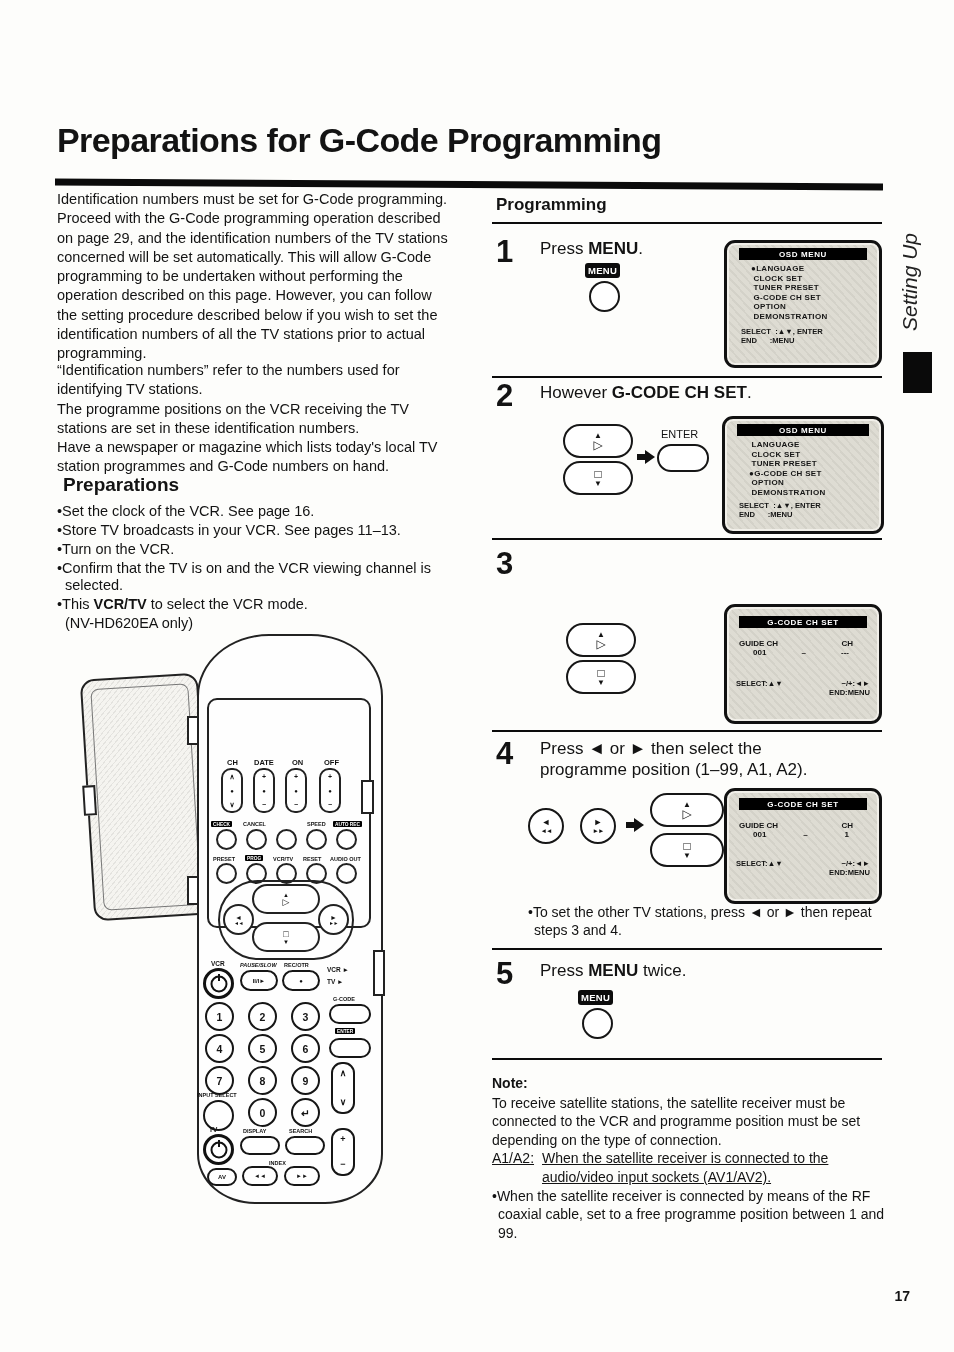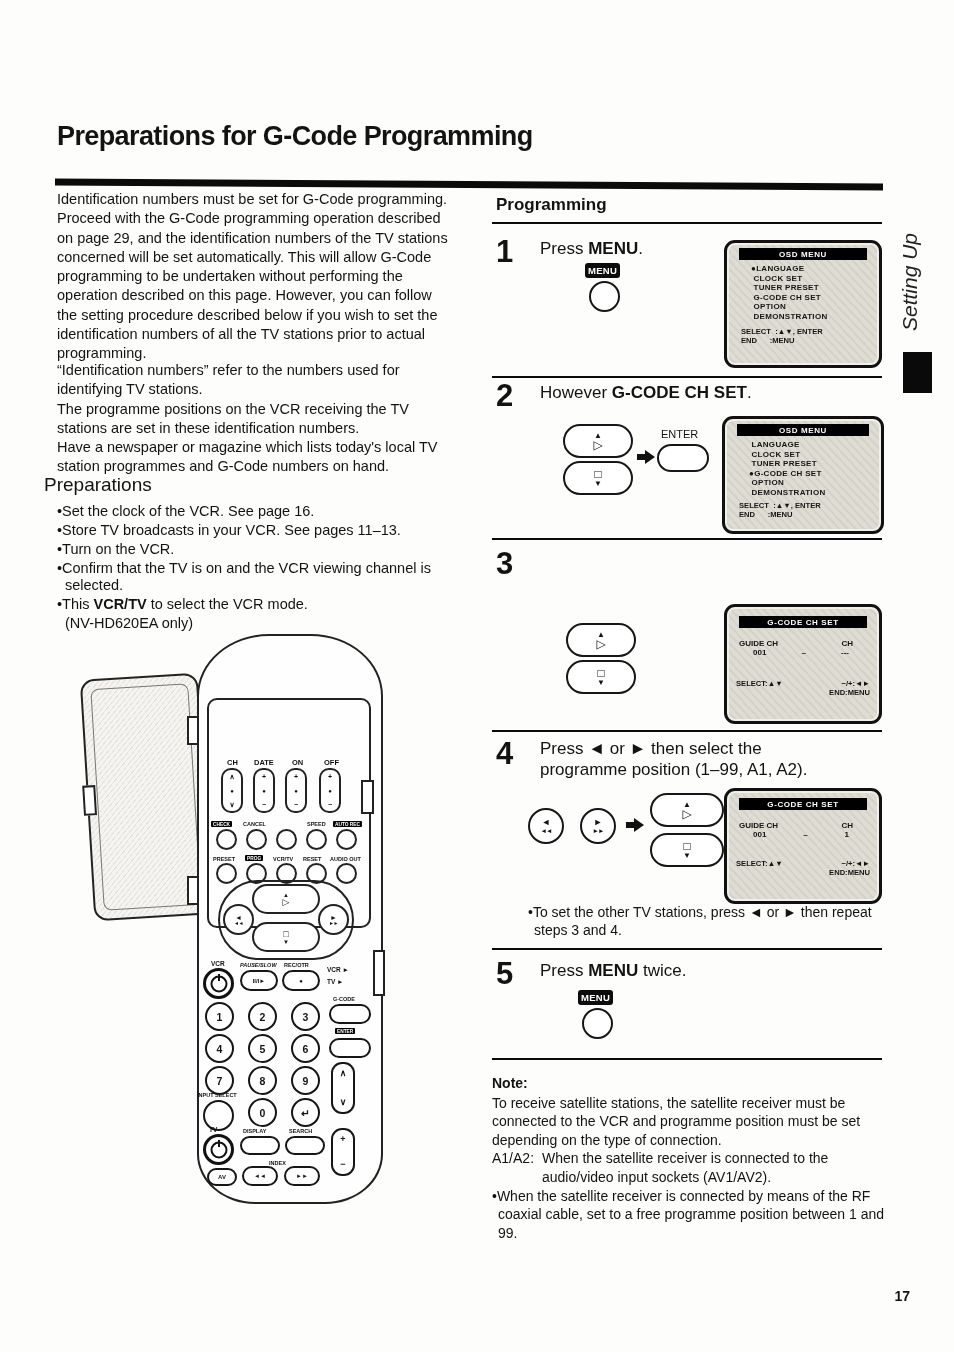--- a/index.html
+++ b/index.html
@@ -3,44 +3,44 @@
 <meta charset="utf-8">
 <style>
   html,body { margin:0; padding:0; background:#e9e9e7; }
   .page {
     position:relative; width:954px; height:1352px; margin:0 auto;
     background:#fdfdfb; color:#131313;
     font-family:"Liberation Sans", sans-serif;
     overflow:hidden;
   }
   
-  .main-title { position:absolute; left:57px; top:121px; font-size:27px; font-weight:bold; letter-spacing:-0.6px; }
+  .main-title { position:absolute; left:57px; top:121px; font-size:34px; font-weight:bold; letter-spacing:-0.6px; }
   .title-rule { position:absolute; left:55px; top:181px; width:828px; height:7px; background:#0b0b0b; transform:rotate(0.35deg); }
   
   .side-tab-text { position:absolute; left:893px; top:218px; width:24px; height:130px; }
   .side-tab-text span { position:absolute; left:-48px; top:52px; display:block; width:130px; text-align:center;
     transform:rotate(-90deg); font-style:italic; font-size:21px; color:#222; }
   .side-tab-block { position:absolute; left:903px; top:352px; width:29px; height:41px; background:#0a0a0a; }
   
   .lcol { position:absolute; left:57px; width:396px; font-size:14.5px; line-height:19.3px; }
   .p-intro1 { top:190px; }
   .p-intro2 { top:361px; white-space:pre-line; }
-  .prep-heading { position:absolute; left:44px; top:474px; font-size:19px; font-weight:normal; }
+  .prep-heading { position:absolute; left:63px; top:474px; font-size:19px; font-weight:bold; }
   .prep-list { position:absolute; left:57px; top:503px; width:402px; font-size:14.5px; line-height:16.5px; }
   .prep-list .b { padding-left:8px; text-indent:-8px; margin-bottom:2.5px; }
   .prep-cont { padding-left:8px; }
   
   .col-head-left  { position:absolute; left:496px; top:195px; font-size:17px; font-weight:bold; }
   .col-head-right { position:absolute; left:492px; top:195px; width:388px; text-align:right; font-size:17px; font-weight:bold; }
   .rrule { position:absolute; left:492px; width:390px; height:2px; background:#0b0b0b; }
   .step-num  { position:absolute; left:496px; font-size:31px; font-weight:bold; }
   .step-text { position:absolute; left:540px; font-size:17px; line-height:21px; }
   .note-block { position:absolute; left:492px; width:398px; font-size:14px; line-height:18.6px; }
   .note-h { font-weight:bold; margin-bottom:1px; }
-  .note-a { display:flex; }
+  .note-a { display:flex;text-decoration:underline; }
   .note-a .al { width:50px; flex:none; }
   .note-bullet { padding-left:6px; text-indent:-6px; }
   .page-num { position:absolute; left:870px; top:1288px; width:40px; text-align:right; font-size:14px; font-weight:bold; }
   
   .menu-chip { position:absolute; background:#0c0c0c; color:#fff; font-size:9.5px; font-weight:bold;
     padding:2px 3px; border-radius:3px; letter-spacing:0.3px; }
   .key-circle { position:absolute; width:27px; height:27px; border:2.5px solid #161616; border-radius:50%; background:#fff; }
   .nav-oval { position:absolute; width:66px; height:30px; border:2.5px solid #161616; border-radius:999px; background:#fff;
     display:flex; flex-direction:column; align-items:center; justify-content:center; line-height:1; }
   .nav-oval .s { font-size:8px; } .nav-oval .m { font-size:12px; margin-top:-1px; }

